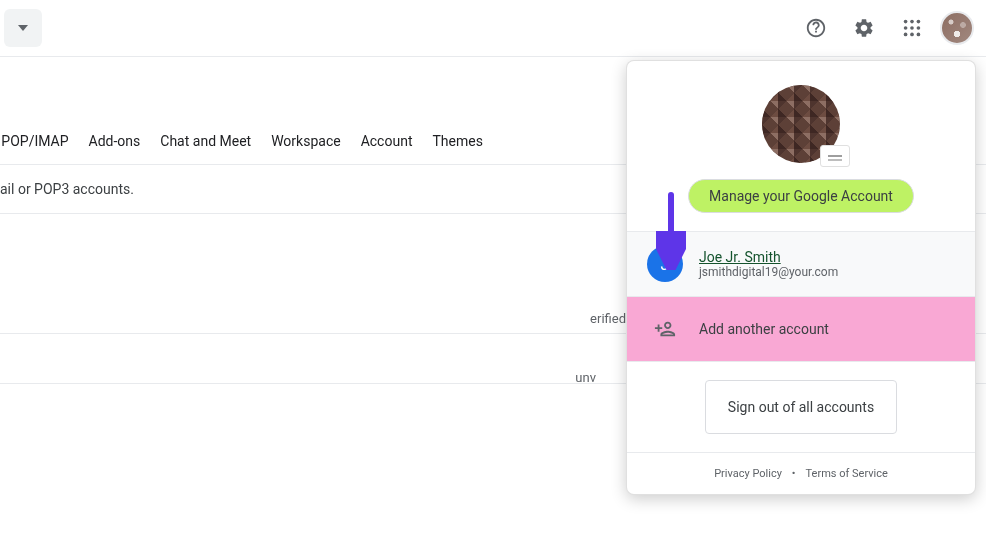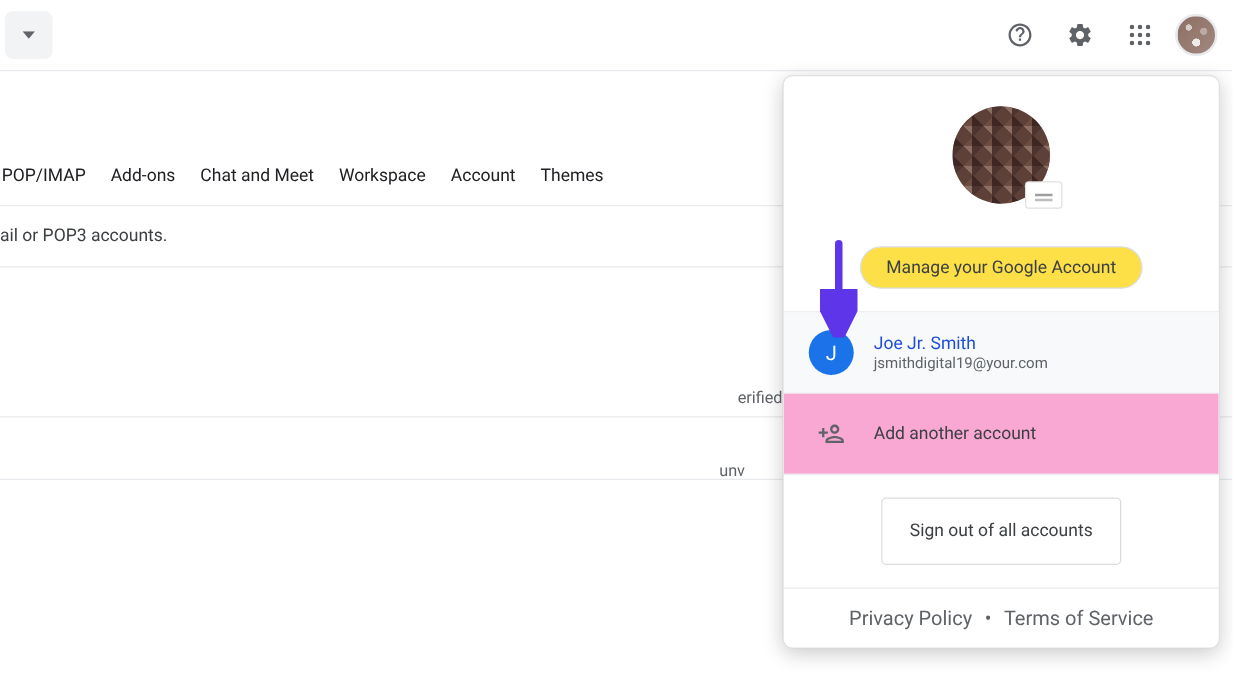--- a/index.html
+++ b/index.html
@@ -170,27 +170,27 @@
       justify-content: center;
     }
     .popup-avatar-badge::before {
       content: '';
       width: 14px;
       height: 2px;
       background: #9e9e9e;
       box-shadow: 0 4px 0 #bdbdbd;
     }
     .manage-btn {
-      margin: 34px 0 18px 0;
+      margin: 16px 0 18px 0;
       padding: 8px 20px;
       border: 1px solid #dadce0;
       border-radius: 18px;
       font-size: 14px;
       color: #3c4043;
-      background: #fde047;
+      background: #bef264;
       cursor: pointer;
       font-family: inherit;
     }
     .popup-divider { width: 100%; height: 1px; background: #e8eaed; }
     .account-row {
       width: 100%;
       display: flex;
       align-items: center;
       padding: 14px 20px;
       gap: 16px;
@@ -213,21 +213,21 @@
     .acc-icon-svg {
       width: 36px;
       height: 36px;
       display: flex;
       align-items: center;
       justify-content: center;
       flex-shrink: 0;
     }
     .acc-icon-svg svg { width: 22px; height: 22px; fill: #5f6368; }
     .acc-text { display: flex; flex-direction: column; }
-    .acc-name { font-size: 14px; color: #1d4ed8; }
+    .acc-name { font-size: 14px; color: #14532d; text-decoration: underline; }
     .acc-email { font-size: 12px; color: #5f6368; }
     .add-text { font-size: 14px; color: #3c4043; }
     .signout-wrap {
       width: 100%;
       padding: 18px 0;
       display: flex;
       justify-content: center;
     }
     .signout-btn {
       padding: 18px 22px;
@@ -239,21 +239,21 @@
       cursor: pointer;
       font-family: inherit;
     }
     .popup-footer {
       width: 100%;
       padding: 14px 0;
       display: flex;
       justify-content: center;
       align-items: center;
       gap: 10px;
-      font-size: 16px;
+      font-size: 11px;
       color: #5f6368;
     }
     .popup-footer a { color: #5f6368; text-decoration: none; cursor: pointer; }
     .footer-dot { color: #5f6368; }
 
     
     .arrow-annot {
       position: absolute;
       pointer-events: none;
     }

